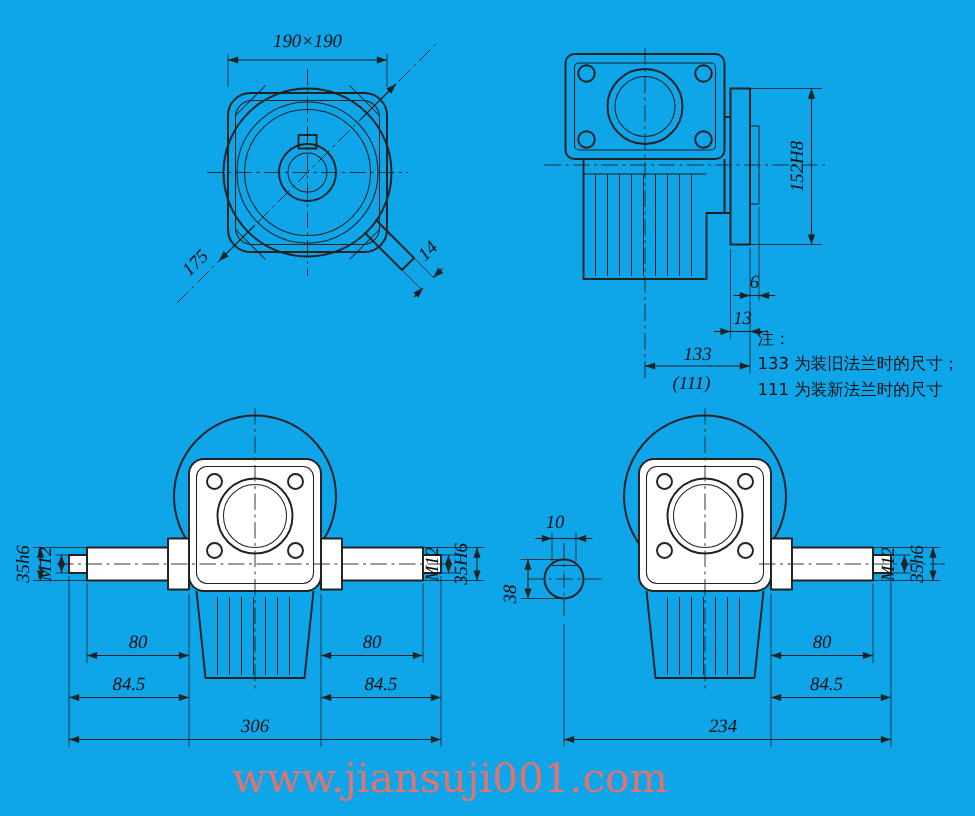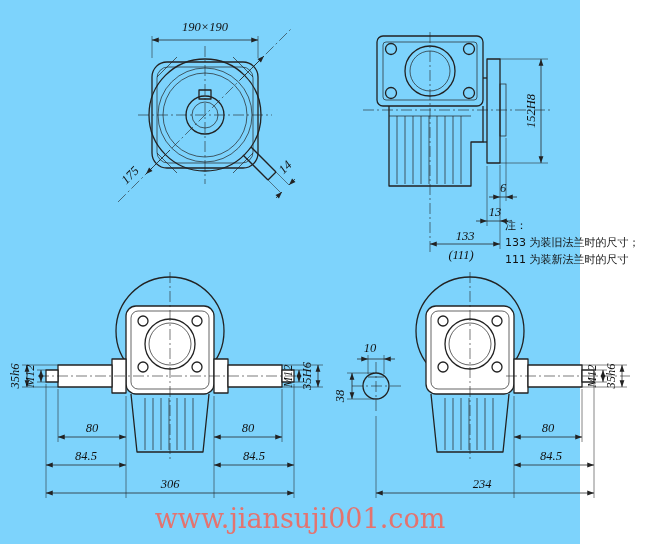--- a/index.html
+++ b/index.html
@@ -1,16 +1,16 @@
 <!DOCTYPE html>
 <html><head>
 <meta charset="utf-8">
 <style>
   html,body{margin:0;padding:0;background:#fff}
-  .canvas{width:580px;height:544px;background:#7dd3fc;position:relative}
+  .canvas{width:650px;height:544px;background:#0ea5e9;position:relative}
   svg{display:block}
   .ol{fill:none;stroke:#222;stroke-width:1.3;stroke-linejoin:round}
   .ml{fill:none;stroke:#222;stroke-width:.7}
   .wf{fill:#fff;stroke:#222;stroke-width:1.3;stroke-linejoin:round}
   .cl{fill:none;stroke:#222;stroke-width:.6;stroke-dasharray:11 3 2 3}
   .dm{fill:none;stroke:#222;stroke-width:.75}
   .xt{fill:none;stroke:#222;stroke-width:.55}
   text{fill:#111}
   .d{font:italic 12.5px "Liberation Serif",serif;text-anchor:middle}
   .n{font:11px "DejaVu Sans",sans-serif;text-anchor:start}

